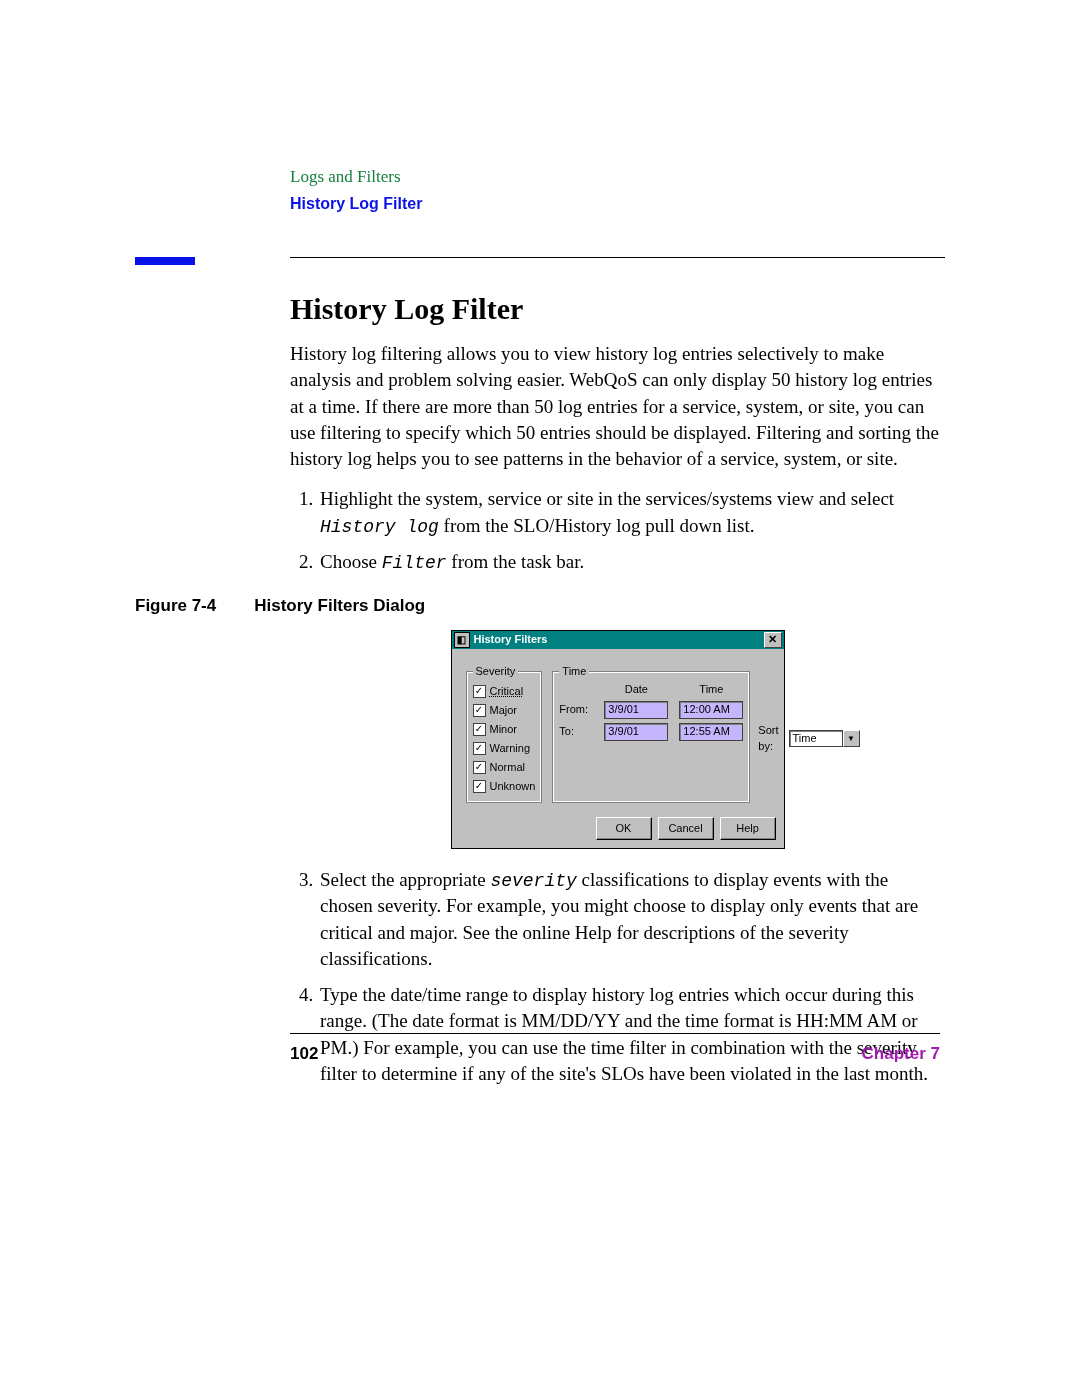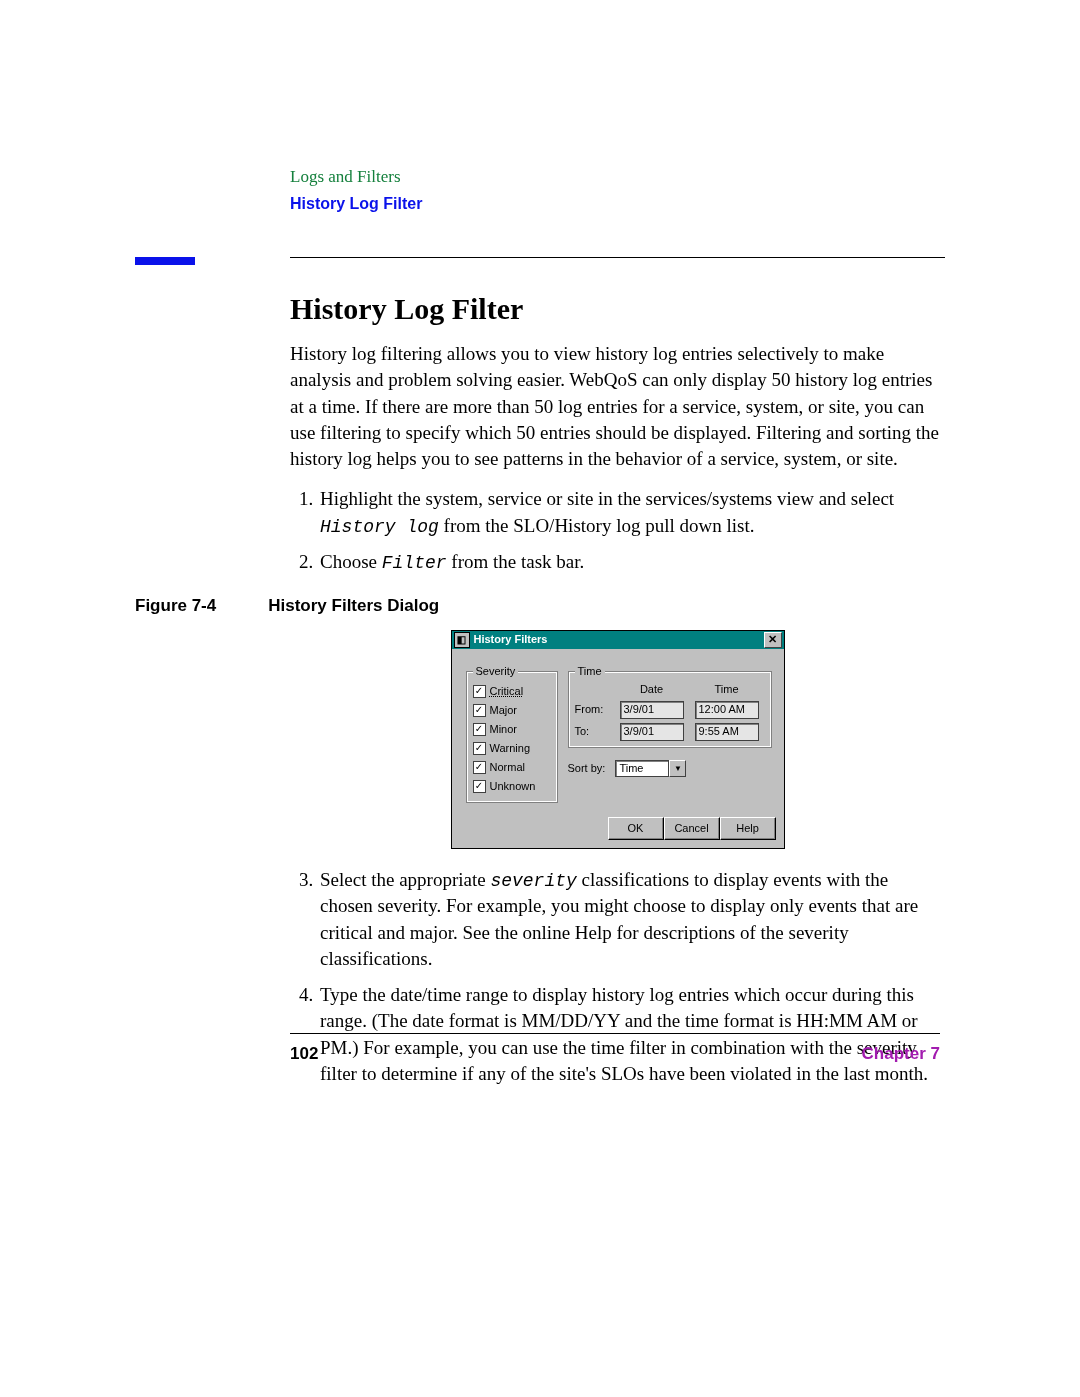--- a/index.html
+++ b/index.html
@@ -57,21 +57,21 @@
   }
   p { margin: 0 0 14px 0; }
   ol {
     margin: 0 0 14px 0;
     padding-left: 28px;
   }
   ol li { margin-bottom: 10px; padding-left: 2px; }
   code, .mono { font-family: "Courier New", monospace; font-size: 18px; font-style: italic; }
   .fig-caption-row {
     display: flex;
-    gap: 52px;
+    gap: 38px;
     font-family: Arial, Helvetica, sans-serif;
     font-weight: bold;
     font-size: 17px;
     margin: 18px 0 12px -155px;
   }
   .fig-label { margin-left: 0; }
   
   .dialog-wrap {
     display: flex;
     justify-content: center;
@@ -132,34 +132,34 @@
   }
   .chk {
     width: 11px; height: 11px; background: #fff;
     border: 1px solid #404040;
     box-shadow: inset -1px -1px 0 #fff;
     display: flex; align-items: center; justify-content: center;
     font-size: 10px; line-height: 1; color: #000;
   }
   .sev-item .lbl { font-size: 11px; }
   .sev-item .lbl.u { text-decoration: underline; text-decoration-style: dotted; }
-  .right-col { flex: 1; display: flex; flex-direction: column; gap: 8px; }
+  .right-col { flex: 1; display: flex; flex-direction: row; gap: 8px; }
   .time-box {
     flex: 0 0 auto;
   }
   .time-grid {
     display: grid;
     grid-template-columns: 34px 64px 64px;
     gap: 4px 11px;
     align-items: center;
     font-size: 11px;
   }
   .time-grid .hdr { text-align: center; }
   .tinput {
-    height: 16px; background: #e5e5e5;
+    height: 16px; background: #c4b5fd;
     border: 1px solid #404040;
     box-shadow: inset 1px 1px 0 #808080;
     padding: 0 3px; font-size: 11px;
     display: flex; align-items: center;
   }
   .sort-row {
     display: flex; align-items: center; gap: 10px;
     margin-top: 4px; font-size: 11px;
   }
   .combo {
@@ -173,21 +173,21 @@
     display: flex; align-items: center;
   }
   .combo .cbtn {
     width: 15px; background: #c0c0c0;
     border: 1px solid #fff;
     border-right-color: #404040; border-bottom-color: #404040;
     display: flex; align-items: center; justify-content: center;
     font-size: 8px;
   }
   .dlg-buttons {
-    display: flex; justify-content: flex-end; 
+    display: flex; justify-content: flex-end; gap: 6px;
     padding: 6px 8px 8px 8px;
   }
   .winbtn {
     min-width: 54px; height: 21px;
     background: #c0c0c0;
     border: 1px solid #fff;
     border-right-color: #000; border-bottom-color: #000;
     box-shadow: inset -1px -1px 0 #808080;
     font-size: 11px;
     display: flex; align-items: center; justify-content: center;
@@ -283,21 +283,21 @@
                 <span></span>
                 <span class="hdr">Date</span>
                 <span class="hdr">Time</span>
 
                 <span>From:</span>
                 <span class="tinput">3/9/01</span>
                 <span class="tinput">12:00 AM</span>
 
                 <span>To:</span>
                 <span class="tinput">3/9/01</span>
-                <span class="tinput">9:55 AM</span>
+                <span class="tinput">12:55 AM</span>
               </div>
             </div>
             <div class="sort-row">
               <span>Sort by:</span>
               <span class="combo">
                 <span class="cval">Time</span>
                 <span class="cbtn">▼</span>
               </span>
             </div>
           </div>

